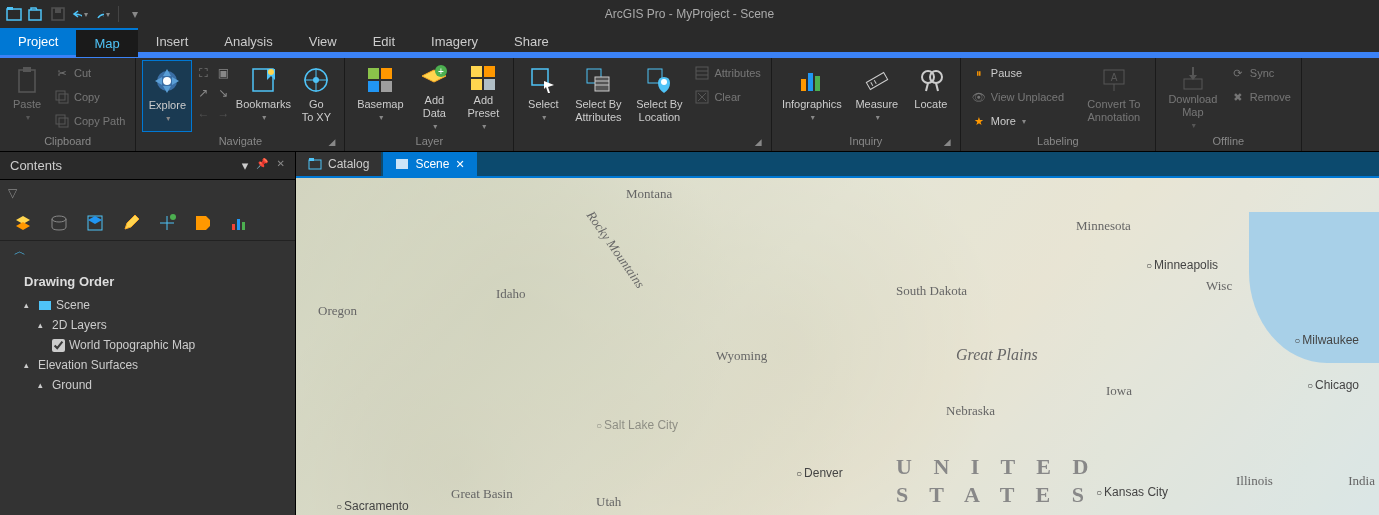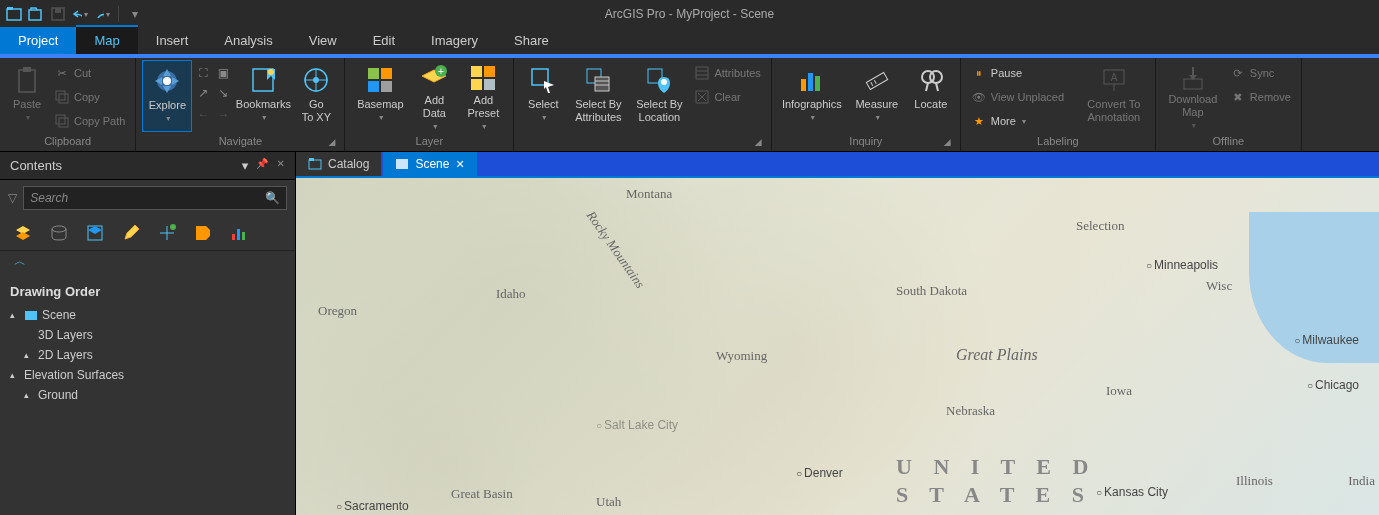--- a/index.html
+++ b/index.html
@@ -5,21 +5,21 @@
 *{margin:0;padding:0;box-sizing:border-box;font-family:"Segoe UI",Arial,sans-serif;user-select:none}
 body{width:1379px;height:515px;background:#1a1a1a;color:#ccc;overflow:hidden;font-size:12px}
 
 
 .qat{height:28px;background:#2a2a2a;display:flex;align-items:center;padding:0 6px;gap:6px}
 .qat .qat-icon{width:16px;height:16px;display:flex;align-items:center;justify-content:center;cursor:pointer}
 .qat .divider{width:1px;height:16px;background:#444;margin:0 2px}
 .qat .title{color:#aaa;font-size:12px;margin-left:auto;margin-right:auto;position:absolute;left:50%;transform:translateX(-50%)}
 
 
-.tabs{height:30px;background:#2a2a2a;display:flex;align-items:flex-end;border-bottom:4px solid #3b82f6}
+.tabs{height:30px;background:#2a2a2a;display:flex;align-items:flex-start;border-bottom:6px solid #3b82f6}
 .tab{padding:6px 18px;color:#ccc;cursor:pointer;font-size:13px}
 .tab.file{background:#0078d4;color:#fff}
 .tab.active{background:#1a1a1a;color:#4fc3f7;border-top:2px solid #0078d4}
 
 
 .ribbon{height:94px;background:#2e2e2e;display:flex;border-bottom:1px solid #000}
 .group{display:flex;flex-direction:column;border-right:1px solid #1a1a1a;padding:2px 6px}
 .group-body{display:flex;flex:1;align-items:flex-start;gap:2px}
 .group-label{color:#888;font-size:11px;text-align:center;padding-bottom:2px}
 .big-btn{display:flex;flex-direction:column;align-items:center;justify-content:flex-start;width:58px;height:72px;cursor:pointer;padding-top:4px;text-align:center;color:#ccc;font-size:11px;line-height:13px}
@@ -41,32 +41,32 @@
 .contents-title{display:flex;align-items:center;padding:6px 10px;background:#2a2a2a;border-bottom:1px solid #000}
 .contents-title span:first-child{color:#ccc;font-size:13px}
 .contents-title .pane-btns{margin-left:auto;display:flex;gap:8px;color:#888;font-size:10px}
 .search-row{display:flex;align-items:center;padding:6px 8px;gap:6px}
 .search-row .filter-ico{color:#888}
 .search-box{flex:1;background:#222;border:1px solid #555;height:24px;display:flex;align-items:center;padding:0 6px;color:#888;font-style:italic;font-size:12px}
 .search-box .mag{margin-left:auto;font-style:normal;color:#888}
 .toc-toolbar{display:flex;gap:18px;padding:8px 14px;border-bottom:1px solid #222}
 .toc-toolbar .tico{width:18px;height:18px;cursor:pointer}
 .toc-arrow{padding:2px 14px;color:#4fc3f7;font-size:12px}
-.toc{padding:6px 10px;color:#ccc;font-size:12px}
+.toc{padding:6px 24px;color:#ccc;font-size:12px}
 .toc .hdr{font-weight:600;margin:6px 0;color:#ddd;font-size:13px}
 .toc .node{display:flex;align-items:center;gap:4px;padding:3px 0;cursor:pointer}
 .toc .indent1{padding-left:14px}
 .toc .indent2{padding-left:28px}
 .toc .indent3{padding-left:42px}
 .toc input[type=checkbox]{width:13px;height:13px;accent-color:#ccc;background:#333}
 .tri{color:#ccc;font-size:9px;width:10px;display:inline-block}
 
 
 .map-area{flex:1;display:flex;flex-direction:column}
-.doc-tabs{height:24px;background:#1d4ed8;display:flex;align-items:flex-end}
+.doc-tabs{height:24px;background:#0c4a6e;display:flex;align-items:flex-end}
 .doc-tab{padding:4px 12px;display:flex;align-items:center;gap:6px;font-size:12px;cursor:pointer;background:#333;color:#ccc;margin-right:2px;height:24px}
 .doc-tab.active{background:#0078d4;color:#fff}
 .doc-tab .close{font-size:11px}
 .map-canvas{flex:1;position:relative;background:linear-gradient(135deg,#d8dcc8 0%,#e8eadc 40%,#ebe8d8 60%,#d4e8f0 100%);overflow:hidden;border-top:2px solid #0078d4}
 .map-label{position:absolute;color:#666;font-family:Georgia,serif;font-size:13px}
 .map-city{position:absolute;color:#444;font-size:12px;font-weight:400}
 .map-city::before{content:"○";margin-right:2px;font-size:10px}
 .map-big{font-family:Liberation Serif, serif;font-size:22px;letter-spacing:8px;color:#888;font-weight:600}
 .rocky{transform:rotate(55deg);transform-origin:left top;font-family:Georgia,serif;font-style:italic}
 .terrain{position:absolute;inset:0;opacity:0.35;background:
@@ -435,24 +435,20 @@
     <div class="contents-title">
       <span>Contents</span>
       <div class="pane-btns">
         <span>▾</span>
         <span>📌</span>
         <span>✕</span>
       </div>
     </div>
     <div class="search-row">
       <span class="filter-ico">▽</span>
-      <div class="search-box">
-        <span>Search</span>
-        <span class="mag">🔍</span>
-      </div>
     </div>
     <div class="toc-toolbar">
       <div class="tico"><svg width="18" height="18">
             <polygon points="9,2 16,6 9,10 2,6" fill="#ffd54f"></polygon>
             <polygon points="9,8 16,12 9,16 2,12" fill="#ff9800"></polygon>
           </svg></div>
       <div class="tico"><svg width="18" height="18">
             <ellipse cx="9" cy="5" rx="7" ry="3" fill="none" stroke="#888"></ellipse>
             <path d="M2 5 L2 13 Q2 16 9 16 Q16 16 16 13 L16 5" fill="none" stroke="#888"></path>
           </svg></div>
@@ -481,26 +477,26 @@
     <div class="toc">
       <div class="hdr">Drawing Order</div>
       <div class="node">
           <span class="tri">▴</span>
           <svg width="14" height="14">
             <rect x="1" y="3" width="12" height="9" fill="#4fc3f7"></rect>
           </svg>
           <span>Scene</span>
         </div>
       <div class="node indent1">
-          <span class="tri"></span>
-          <span>3D Layers</span>
-        </div>
-      <div class="node indent1">
           <span class="tri">▴</span>
           <span>2D Layers</span>
+        </div>
+      <div class="node indent2">
+          <input type="checkbox" checked="" style="">
+          <span>World Topographic Map</span>
         </div>
       <div class="node">
           <span class="tri">▴</span>
           <span>Elevation Surfaces</span>
         </div>
       <div class="node indent1">
           <span class="tri">▴</span>
           <span>Ground</span>
         </div>
     </div>
@@ -530,21 +526,21 @@
       <div class="map-label" style="top:108px;left:200px">Idaho</div>
       <div class="map-label" style="top:125px;left:22px">Oregon</div>
       <div class="map-label" style="top:170px;left:420px">Wyoming</div>
       <div class="map-label" style="top:105px;left:600px">South Dakota</div>
       <div class="map-label" style="top:225px;left:650px">Nebraska</div>
       <div class="map-label" style="top:205px;left:810px">Iowa</div>
       <div class="map-label" style="top:100px;left:910px">Wisc</div>
       <div class="map-label" style="top:295px;left:940px">Illinois</div>
       <div class="map-label" style="top:295px;right:4px">India</div>
       <div class="map-label" style="top:316px;left:300px">Utah</div>
-      <div class="map-label" style="top:40px;left:780px">Selection</div>
+      <div class="map-label" style="top:40px;left:780px">Minnesota</div>
       <div class="map-label rocky" style="top:30px;left:300px">Rocky Mountains</div>
       <div class="map-label" style="top:168px;left:660px;font-style:italic;font-size:16px">Great Plains</div>
       <div class="map-label" style="top:308px;left:155px;">Great Basin</div>
       <div class="map-label map-big" style="top:275px;left:600px;white-space:pre-line;line-height:28px">U N I T E D
 S T A T E S</div>
       <div class="map-city" style="top:240px;left:300px;opacity:0.5">Salt Lake City</div>
       <div class="map-city" style="top:288px;left:500px">Denver</div>
       <div class="map-city" style="top:80px;left:850px">Minneapolis</div>
       <div class="map-city" style="top:155px;right:20px">Milwaukee</div>
       <div class="map-city" style="top:200px;right:20px">Chicago</div>

